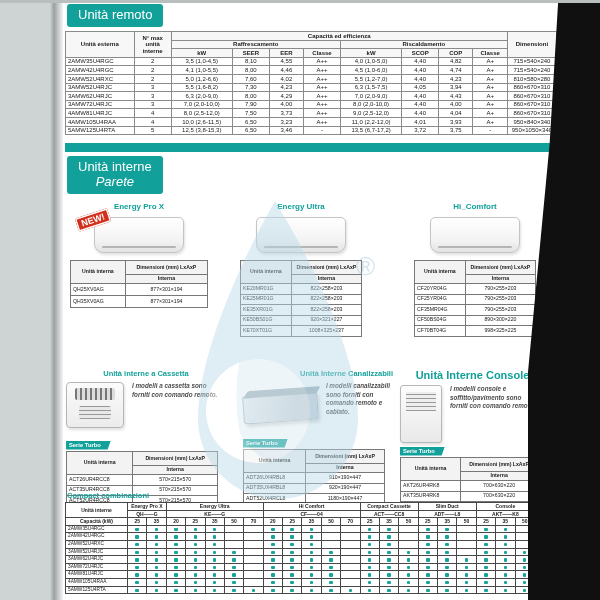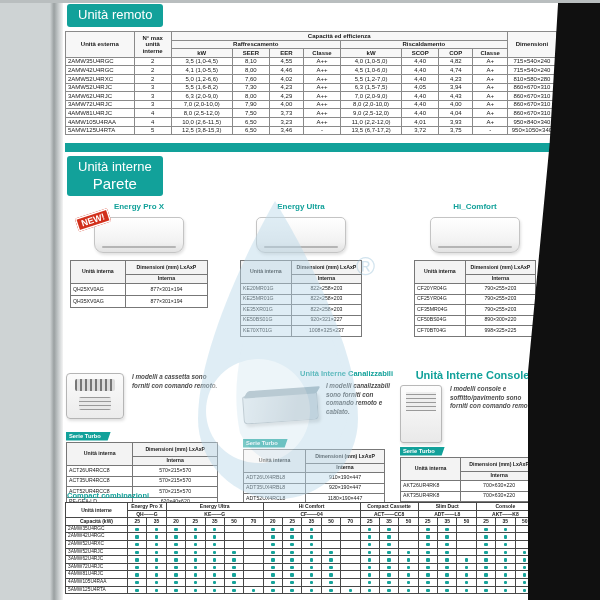--- a/index.html
+++ b/index.html
@@ -12,21 +12,21 @@
   
   .left-edge{position:absolute;left:0;top:0;width:63px;height:600px;z-index:60;
     background:linear-gradient(90deg,#ced3d4 0px,#ced3d4 50px,#9aa0a1 54px,#c2c7c8 58px,#f4f4f4 63px);}
   .top-edge{position:absolute;left:0;top:0;width:600px;height:3px;background:#b9bebf;z-index:61;}
   .right-edge{position:absolute;top:0;right:0;width:72px;height:600px;z-index:60;background:#101010;
     clip-path:polygon(42% 0,100% 0,100% 100%,0 100%,0 62%,30% 24%);}
   
   .banner{position:absolute;background:var(--teal);color:#fff;border-radius:3px;
     padding:4px 11px;line-height:1.15;z-index:10;}
   .banner .l1{font-size:13px;}
-  .banner .l2{font-size:15px;text-align:center;}
+  .banner .l2{font-size:13px;font-style:italic;text-align:center;}
   .teal-bar{position:absolute;left:65px;top:143px;width:492px;height:9px;background:var(--teal);z-index:5;}
   
   .outdoor-table{position:absolute;left:65px;top:31px;width:492px;border-collapse:collapse;
     table-layout:fixed;font-size:6px;z-index:10;background:#fff;}
   .outdoor-table th,.outdoor-table td{border:1px solid #8a8a8a;padding:0 1px;height:7.6px;
     line-height:1.05;text-align:center;vertical-align:middle;}
   .outdoor-table thead th{background:#f7f7f7;font-weight:bold;font-size:6px;}
   .outdoor-table td{background:#fff;font-weight:normal;}
   .outdoor-table td.cell-model{text-align:left;padding-left:2px;}
   
@@ -381,20 +381,21 @@
         </tr>
         <tr>
           <td class="cell-model">CF70BT04G</td>
           <td>998×325×225</td>
         </tr>
       </tbody>
   </table>
 </div>
 
 <div class="spec" style="left:66px;top:369px;width:160px;">
+  <div class="sec-title" style="font-size:7.5px;">Unità interne a Cassetta</div>
   <div class="spec-row">
     <div class="cassette-art"></div>
     <div class="desc" style="width:92px;">I modelli a cassetta sono forniti con comando remoto.</div>
   </div>
   <div style="margin-top:5px;"><span class="serie-tab">Serie Turbo</span></div>
   <table class="mini" style="width:152px;margin-top:0;">
     <colgroup>
         <col style="width:44%">
         <col style="width:56%">
       </colgroup>

